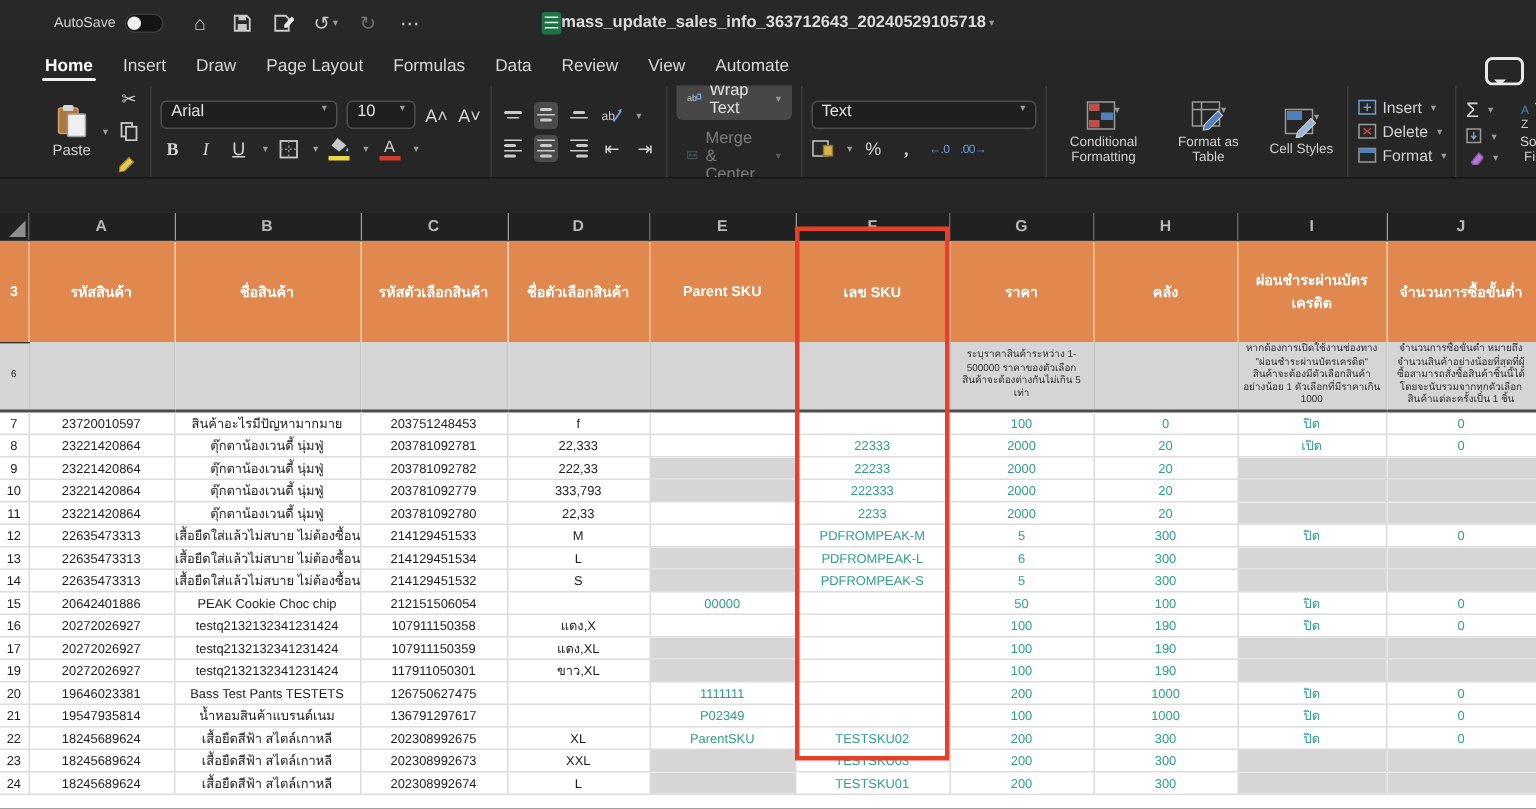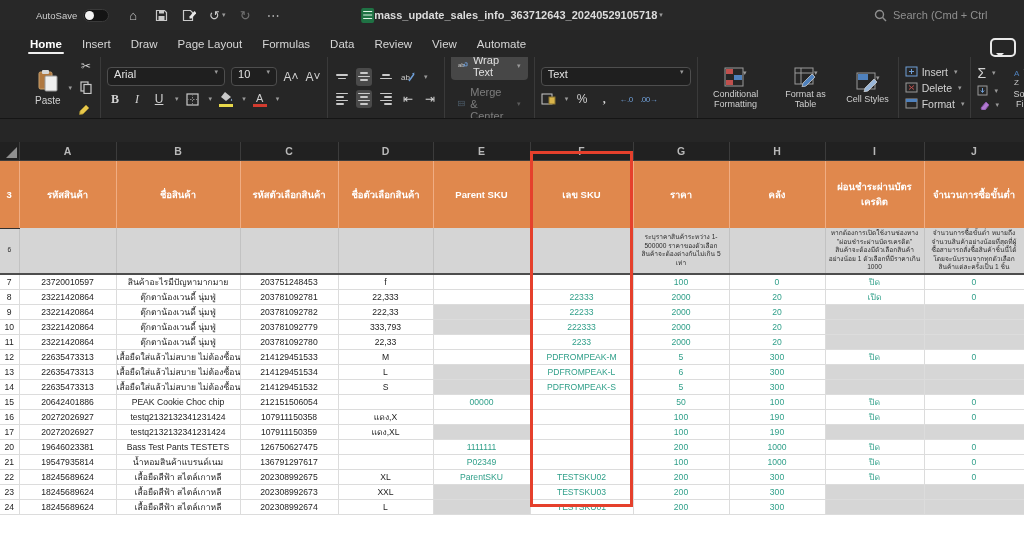--- a/index.html
+++ b/index.html
@@ -132,27 +132,20 @@
     <span class="tb-ic">↺<span class="chev">▾</span></span>
     <span class="tb-ic dim">↻</span>
     <span class="tb-ic">⋯</span>
 
     <div class="doc-title-wrap">
       <span class="doc-icon"></span>
       <span class="doc-title">mass_update_sales_info_363712643_20240529105718</span>
       <span class="chev">▾</span>
     </div>
 
-    <div class="search-wrap">
-      <svg width="13" height="13" viewBox="0 0 13 13">
-          <circle cx="5.5" cy="5.5" r="4" fill="none" stroke="#8f8f8f" stroke-width="1.4"></circle>
-          <line x1="8.6" y1="8.6" x2="12" y2="12" stroke="#8f8f8f" stroke-width="1.4"></line>
-        </svg>
-      <span>Search (Cmd + Ctrl</span>
-    </div>
   </div>
 
   <div class="tabbar">
       <div class="tab active">Home</div>
       <div class="tab">Insert</div>
       <div class="tab">Draw</div>
       <div class="tab">Page Layout</div>
       <div class="tab">Formulas</div>
       <div class="tab">Data</div>
       <div class="tab">Review</div>
@@ -626,20 +619,33 @@
             <td>107911150359</td>
             <td>แดง,XL</td>
             <td class="teal gray"></td>
             <td class="teal"></td>
             <td class="teal">100</td>
             <td class="teal">190</td>
             <td class="teal gray"></td>
             <td class="teal gray"></td>
           </tr>
           <tr class="r-data">
+            <td class="rowhdr">19</td>
+            <td>20272026927</td>
+            <td>testq2132132341231424</td>
+            <td>117911050301</td>
+            <td>ขาว,XL</td>
+            <td class="teal gray"></td>
+            <td class="teal"></td>
+            <td class="teal">100</td>
+            <td class="teal">190</td>
+            <td class="teal gray"></td>
+            <td class="teal gray"></td>
+          </tr>
+          <tr class="r-data">
             <td class="rowhdr">20</td>
             <td>19646023381</td>
             <td>Bass Test Pants TESTETS</td>
             <td>126750627475</td>
             <td></td>
             <td class="teal">1111111</td>
             <td class="teal"></td>
             <td class="teal">200</td>
             <td class="teal">1000</td>
             <td class="teal">ปิด</td>

